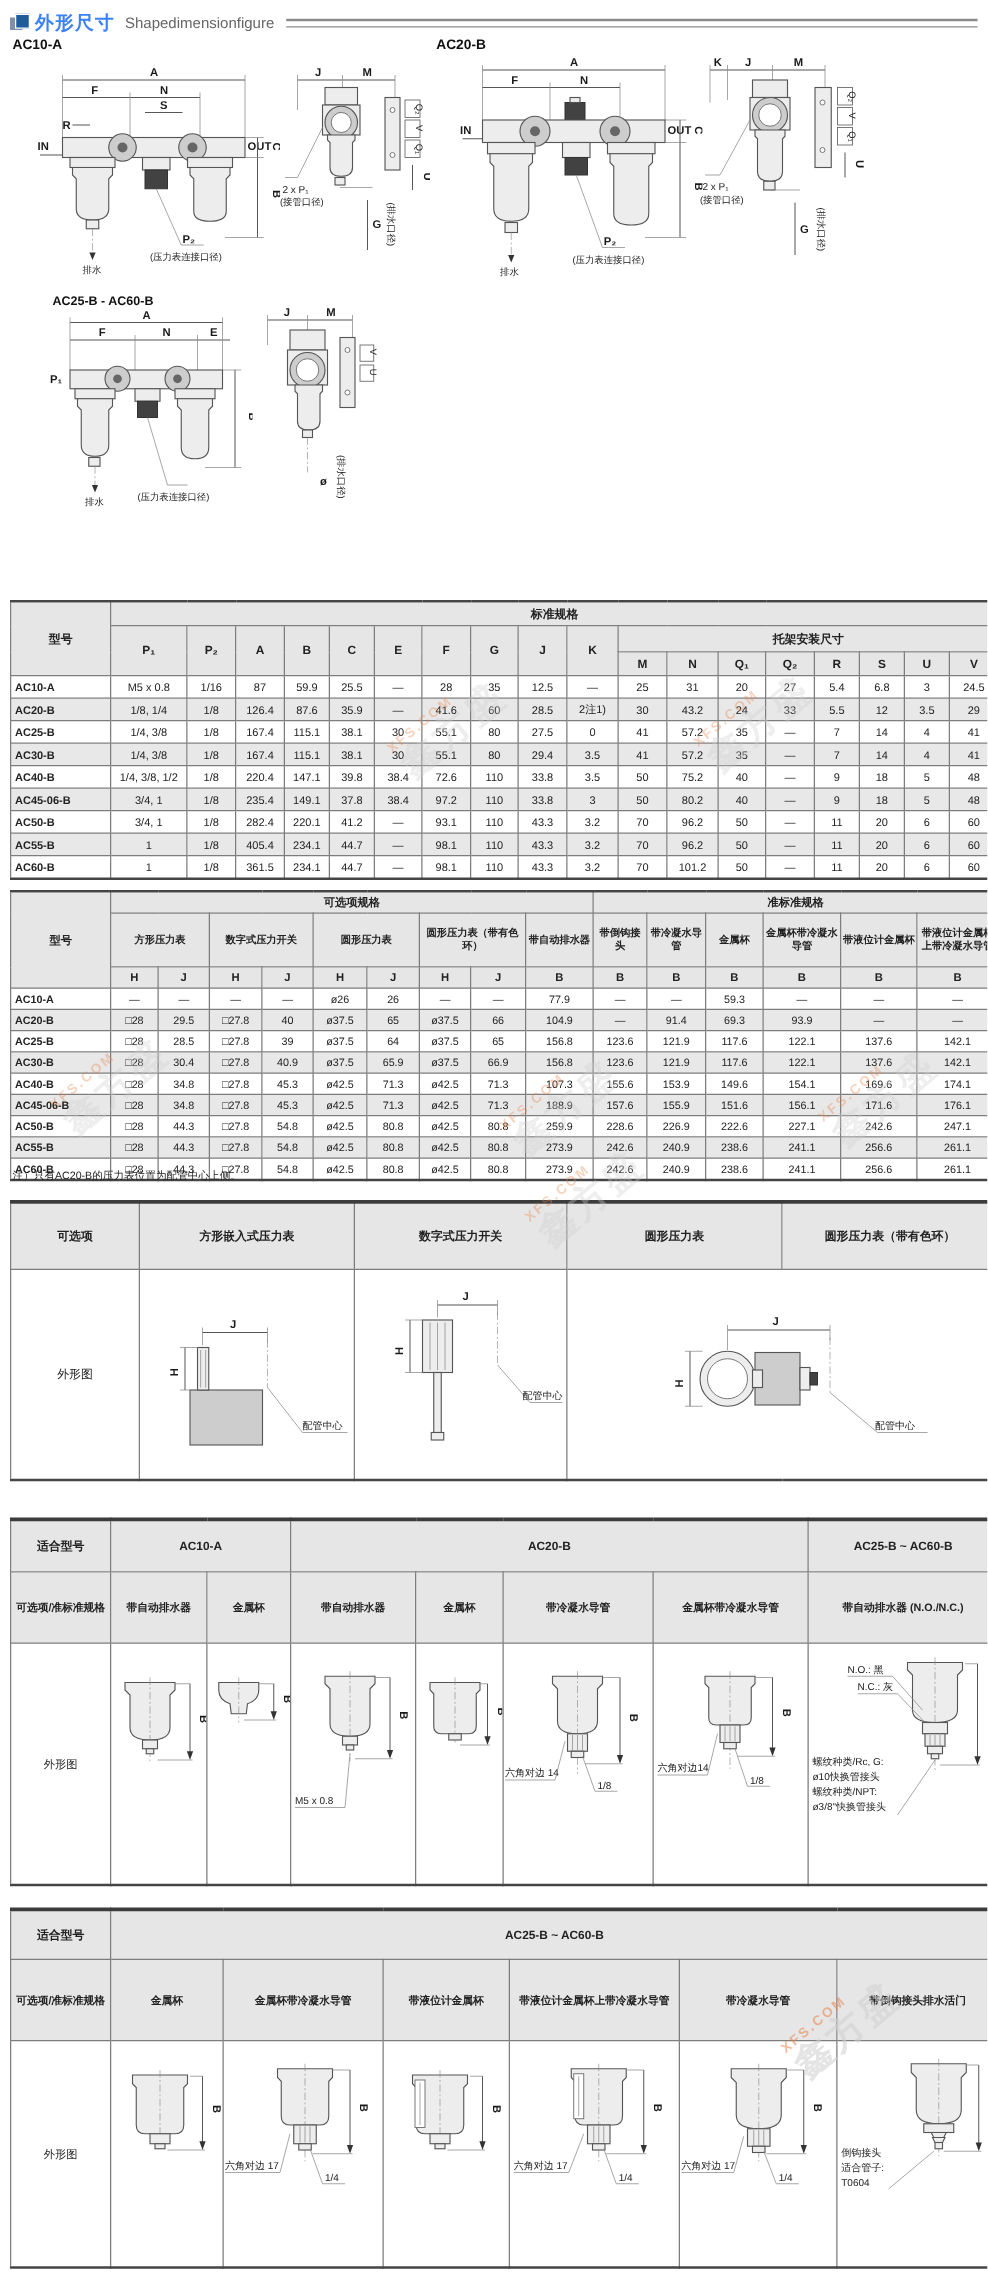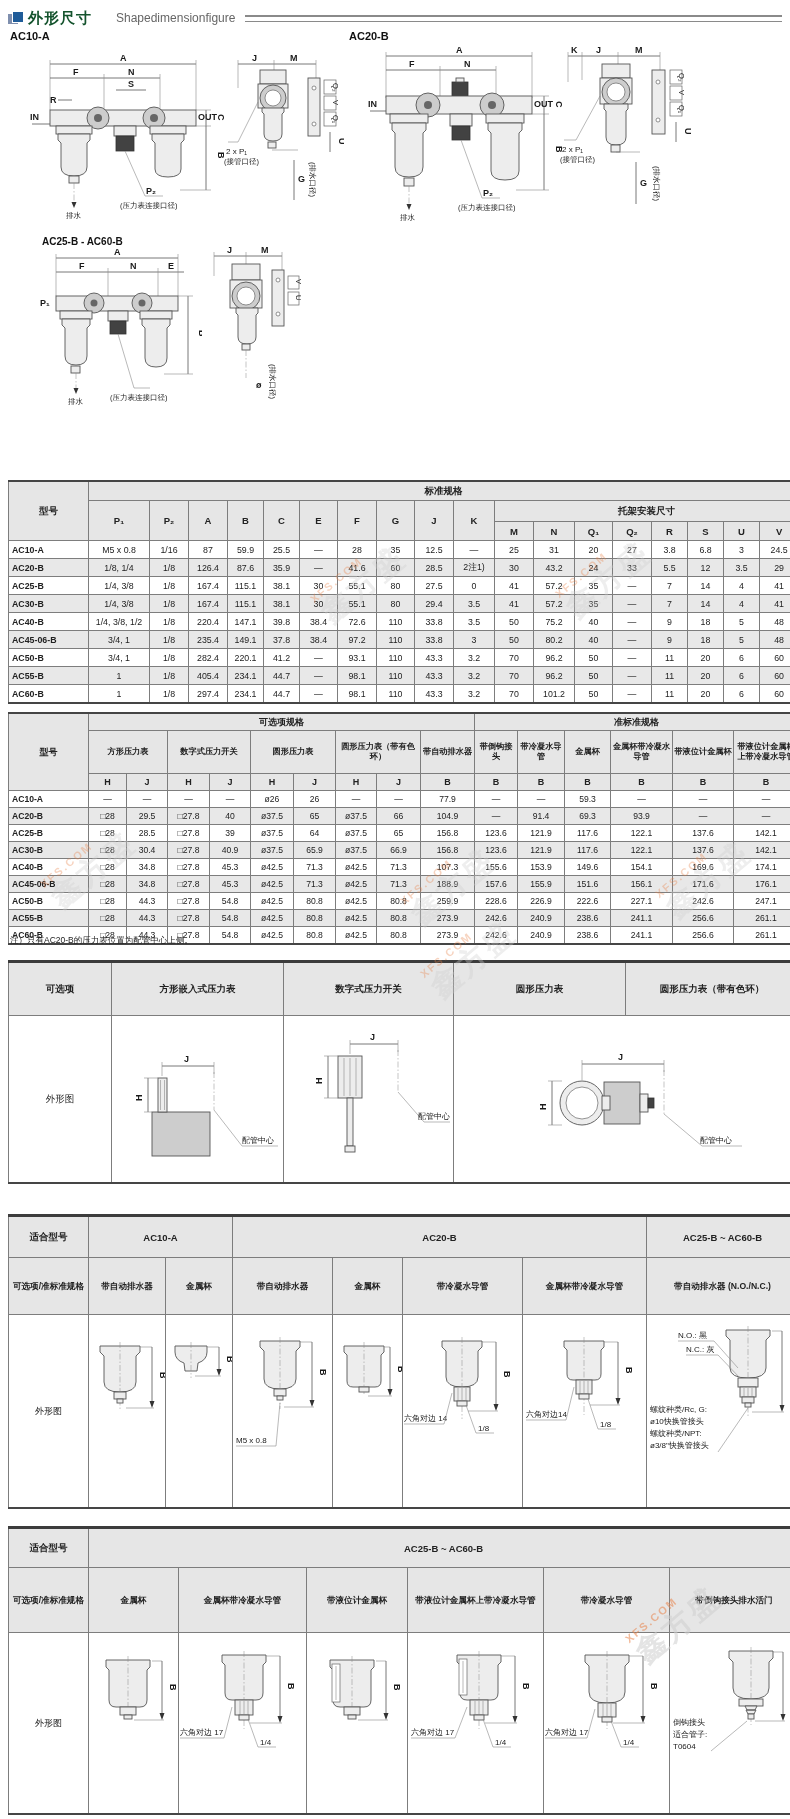--- a/index.html
+++ b/index.html
@@ -3,22 +3,22 @@
 <meta charset="utf-8">
 <style>
   html,body{margin:0;padding:0;background:#fff;}
   .page{position:relative;width:790px;height:1819px;background:#fff;overflow:hidden;
         font-family:"Liberation Sans",sans-serif;color:#222;}
   
   .hdr{position:absolute;left:8px;top:6px;width:774px;height:24px;display:flex;align-items:center;}
   .hicon{width:15px;height:15px;position:relative;margin-right:5px;flex:0 0 auto;}
   .hicon .sq1{position:absolute;left:0;top:3px;width:10px;height:10px;background:#7f8fae;}
   .hicon .sq2{position:absolute;left:4px;top:0;width:10px;height:10px;background:#1f5c99;border:1px solid #fff;}
-  .htitle{font-size:15px;font-weight:bold;color:#14532d;letter-spacing:1px;}
-  .hsub{font-size:12px;color:#666;margin-left:24px;}
+  .htitle{font-size:15px;font-weight:bold;color:#3b82f6;letter-spacing:1px;}
+  .hsub{font-size:12px;color:#666;margin-left:8px;}
   .hrule{flex:1;height:4px;border-top:2px solid #8a8a8a;border-bottom:1px solid #8a8a8a;margin-left:10px;}
   
   .lbl{position:absolute;font-size:11px;font-weight:bold;color:#111;}
   
   .dwg{position:absolute;}
   .dwg .dim{stroke:#555;stroke-width:0.8;fill:none;}
   .dwg .ext{stroke:#8a8a8a;stroke-width:0.6;fill:none;}
   .dwg .cen{stroke:#888;stroke-width:0.5;fill:none;stroke-dasharray:6 2 1.5 2;}
   .dwg .part{fill:#ededed;stroke:#555;stroke-width:0.9;}
   .dwg .partd{fill:#cdcdcd;stroke:#555;stroke-width:0.9;}
@@ -370,21 +370,21 @@
           <td>25.5</td>
           <td>—</td>
           <td>28</td>
           <td>35</td>
           <td>12.5</td>
           <td>—</td>
           <td>25</td>
           <td>31</td>
           <td>20</td>
           <td>27</td>
-          <td>3.8</td>
+          <td>5.4</td>
           <td>6.8</td>
           <td>3</td>
           <td>24.5</td>
         </tr>
         <tr class="alt">
           <td class="model">AC20-B</td>
           <td>1/8, 1/4</td>
           <td>1/8</td>
           <td>126.4</td>
           <td>87.6</td>
@@ -526,21 +526,21 @@
           <td>—</td>
           <td>11</td>
           <td>20</td>
           <td>6</td>
           <td>60</td>
         </tr>
         <tr>
           <td class="model">AC60-B</td>
           <td>1</td>
           <td>1/8</td>
-          <td>297.4</td>
+          <td>361.5</td>
           <td>234.1</td>
           <td>44.7</td>
           <td>—</td>
           <td>98.1</td>
           <td>110</td>
           <td>43.3</td>
           <td>3.2</td>
           <td>70</td>
           <td>101.2</td>
           <td>50</td>

